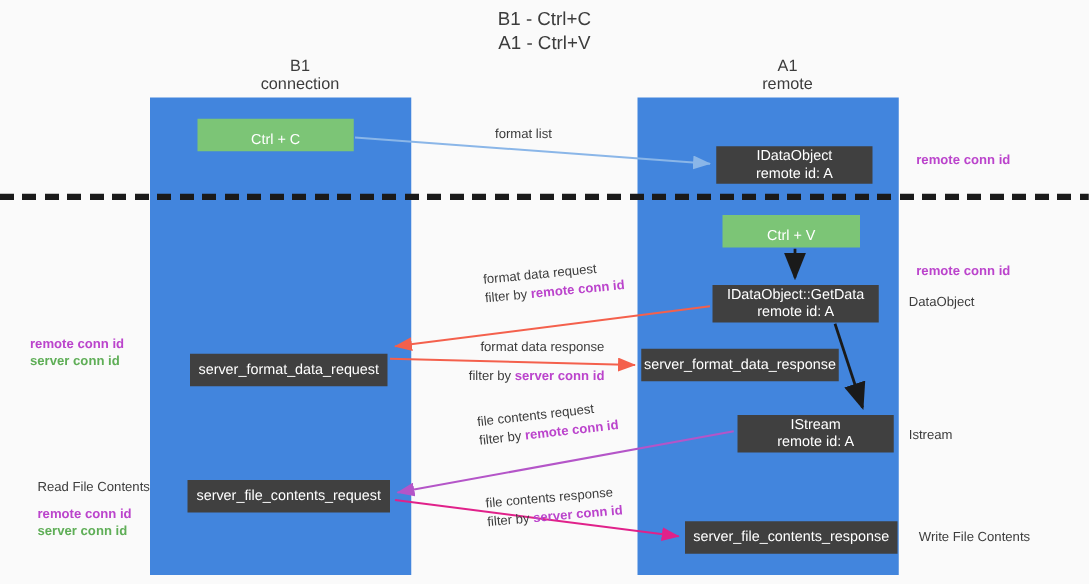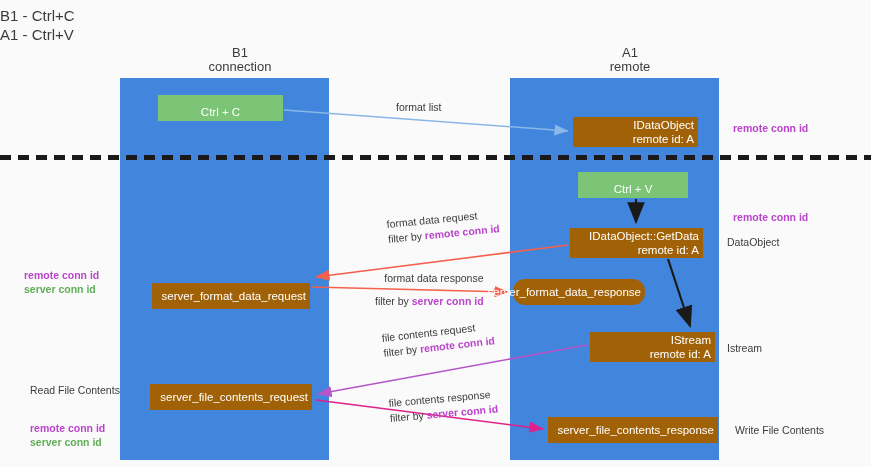--- a/index.html
+++ b/index.html
@@ -20,20 +20,21 @@
     left: 0; top: 0;
     width: 871px;
     height: 467px;
     background: #fafafa;
   }
   .abs { position: absolute; }
 
   
   #title {
     left: 0; top: 6px; width: 871px;
+    text-align: center;
     font-size: 15px;
     line-height: 19px;
     color: #3c3c3c;
   }
 
   
   .col-head {
     text-align: center;
     font-size: 13px;
     line-height: 14px;
@@ -63,30 +64,30 @@
     font-size: 11.5px;
     line-height: 14px;
     text-align: center;
     display: flex;
     flex-direction: column;
     align-items: center;
     justify-content: center;
     padding: 2px 4px;
   }
   .node.green  { background: #7cc576; justify-content: flex-end; }
-  .node.orange { background: #a16207; align-items: flex-end; }
+  .node.orange { background: #404040; }
   .node .l2 { display: block; }
 
   
   #n-ctrlc   { left: 158px; top: 95px;  width: 125px; height: 26px; }
   #n-idata   { left: 573px; top: 117px; width: 125px; height: 30px; }
   #n-ctrlv   { left: 578px; top: 172px; width: 110px; height: 26px; }
   #n-getdata { left: 570px; top: 228px; width: 133px; height: 30px; }
   #n-sfdreq  { left: 152px; top: 268px; width: 158px; height: 26px; margin-top: 15px; }
-  #n-sfdresp { left: 513px; top: 279px; width: 132px; height: 26px; border-radius: 12px; }
+  #n-sfdresp { left: 513px; top: 279px; width: 158px; height: 26px; }
   #n-istream { left: 590px; top: 332px; width: 125px; height: 30px; }
   #n-sfcreq  { left: 150px; top: 384px; width: 162px; height: 26px; }
   #n-sfcresp { left: 548px; top: 417px; width: 170px; height: 26px; }
 
   
   .edge-label {
     font-size: 10.5px;
     line-height: 15px;
     color: #3c3c3c;
     white-space: nowrap;
@@ -271,18 +272,18 @@
   <div id="note-r5" class="abs side-note">
     <span class="plain">Write File Contents</span>
   </div>
 
   <div id="note-l1" class="abs side-note">
     <div><span class="purple">remote conn id</span></div>
     <div><span class="green">server conn id</span></div>
   </div>
 
   <div id="note-l2" class="abs side-note">
-    <div style="margin-bottom:24px;"><span class="plain">Read File Contents</span></div>
+    <div style="margin-bottom:7px;"><span class="plain">Read File Contents</span></div>
     <div><span class="purple">remote conn id</span></div>
     <div><span class="green">server conn id</span></div>
   </div>
 
 </div>
 
 </body></html>

